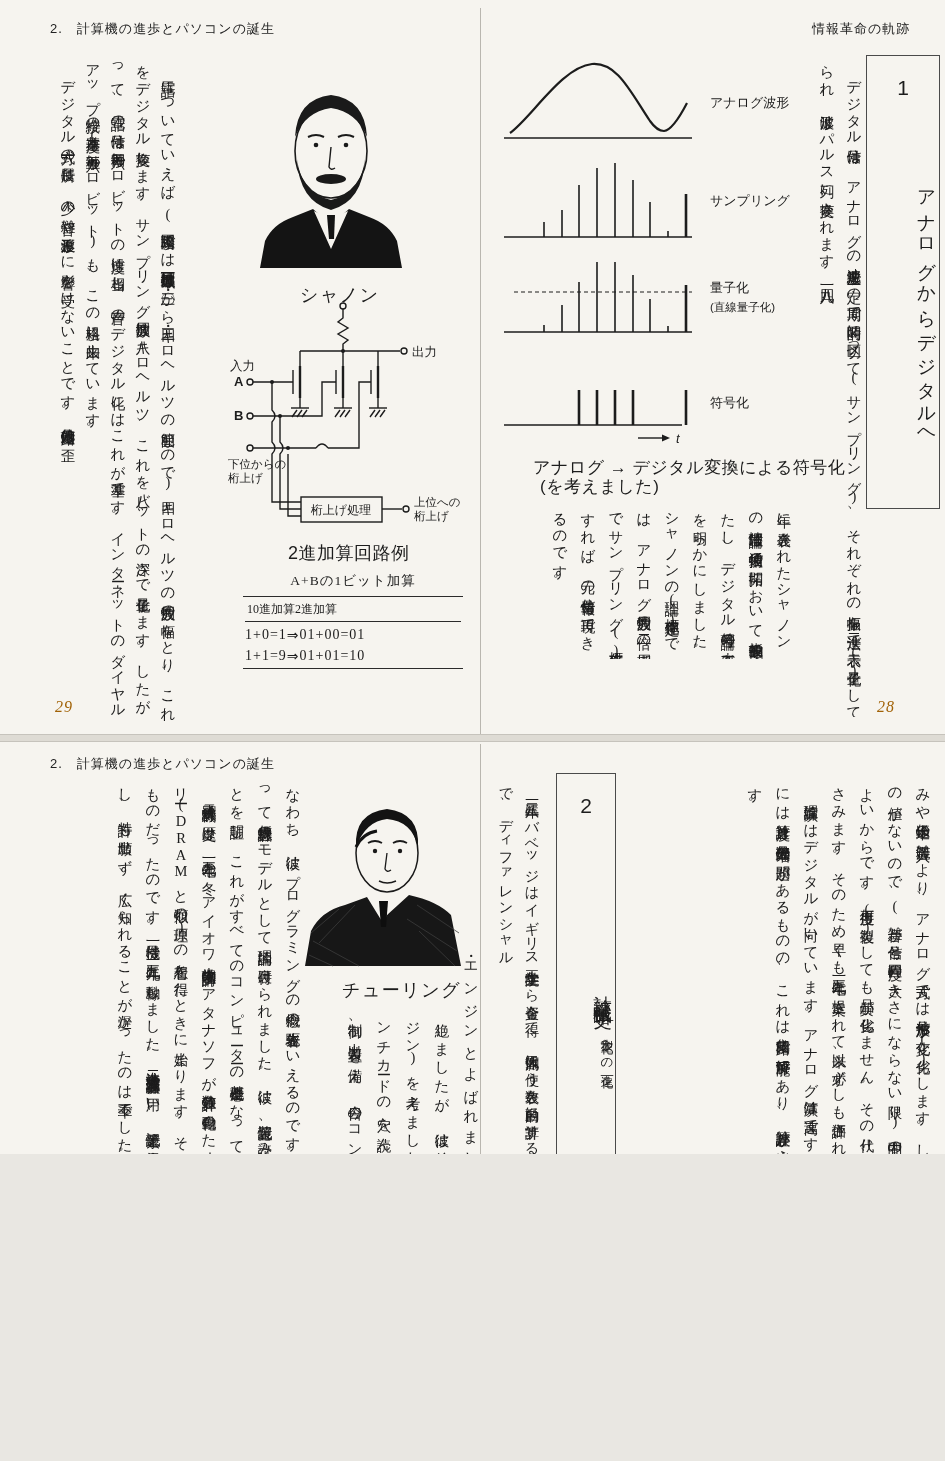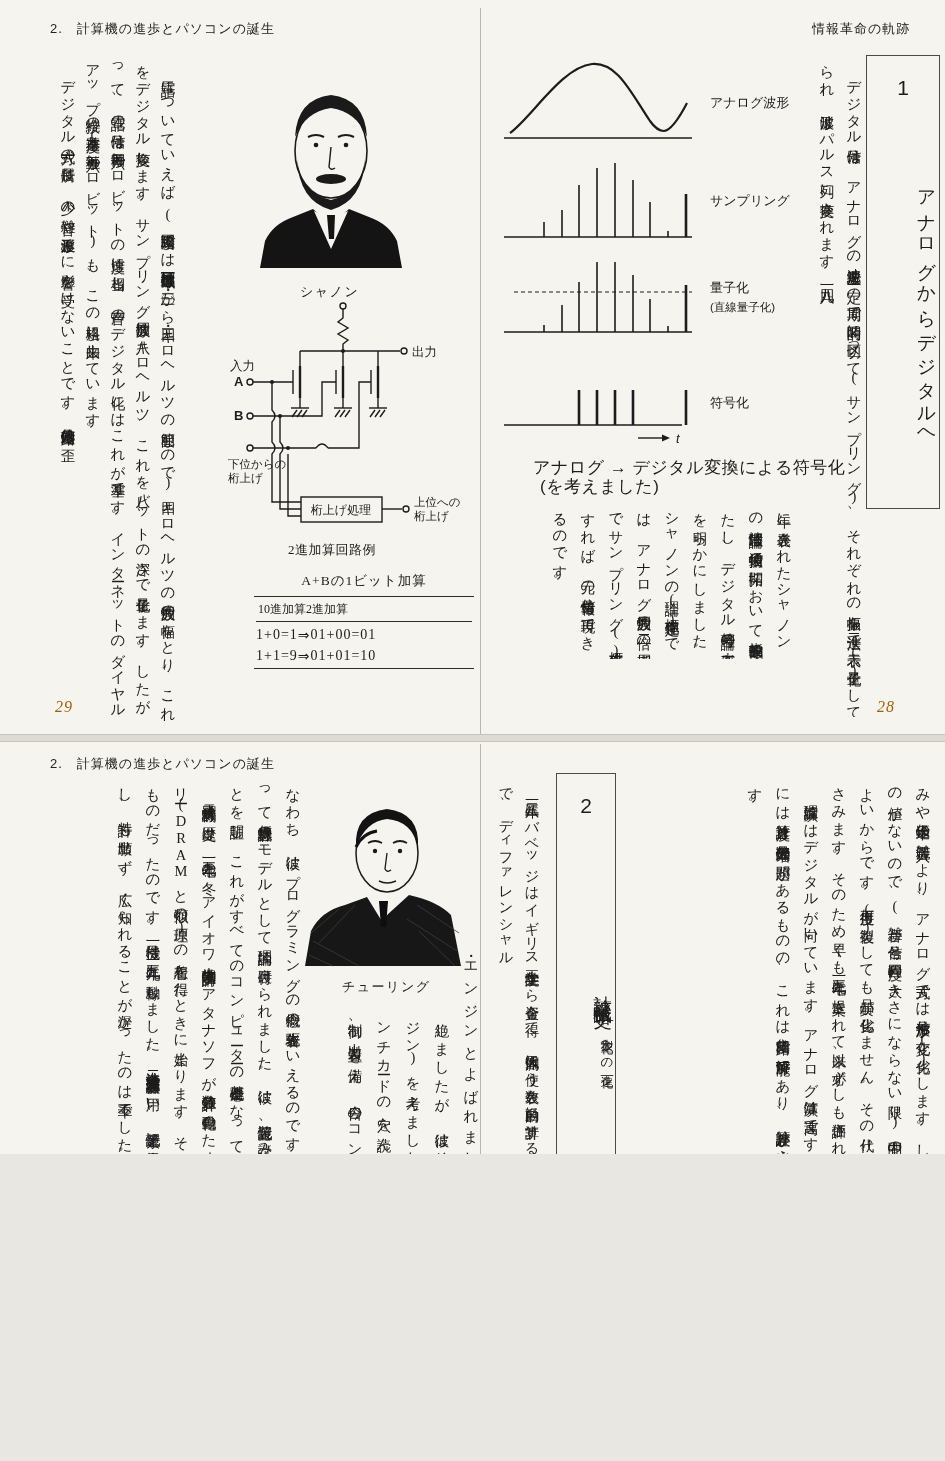--- a/index.html
+++ b/index.html
@@ -23,25 +23,25 @@
   #t31-main{left:25px;top:778px;width:282px;height:678px;font-size:14.5px;letter-spacing:0.8px;line-height:28px;}
   .secbox{position:absolute;border:1px solid #4a4a4a;background:#f6f4ef;
           font-family:"Liberation Sans","DejaVu Sans",sans-serif;}
   .secbox .num{display:block;text-align:center;font-size:21px;margin-top:20px;color:#1c1c1c;}
   .secbox .vt{position:absolute;left:0;right:0;top:62px;bottom:8px;writing-mode:vertical-rl;text-orientation:upright;
               margin:0 auto;display:flex;justify-content:center;color:#1c1c1c;}
   .secbox .t1{font-size:18.5px;letter-spacing:3px;}
   .secbox .t2{font-size:12.5px;letter-spacing:1.5px;margin-top:14px;}
   #secbox1{left:866px;top:55px;width:72px;height:452px;}
   #secbox2{left:556px;top:773px;width:58px;height:462px;}
-  .caption-sans{position:absolute;font-family:Liberation Serif, serif;font-size:13px;letter-spacing:1.5px;color:#1c1c1c;}
+  .caption-sans{position:absolute;font-family:Liberation Sans, sans-serif;font-size:18px;letter-spacing:1.5px;color:#1c1c1c;}
   .diag-caption{position:absolute;font-family:"Liberation Sans","DejaVu Sans",sans-serif;font-size:17px;letter-spacing:0.5px;color:#1c1c1c;}
   svg{position:absolute;overflow:visible;}
   svg text{font-family:"Liberation Sans","DejaVu Sans",sans-serif;fill:#1c1c1c;}
-  .addtable{position:absolute;left:254px;top:572px;width:220px;font-size:13.5px;color:#1c1c1c;}
+  .addtable{position:absolute;left:243px;top:572px;width:220px;font-size:13.5px;color:#1c1c1c;}
   .addtable .ttl{text-align:center;letter-spacing:1px;margin-bottom:6px;}
   .addtable .tbl{border-top:1.5px solid #2b2b2b;border-bottom:1.5px solid #2b2b2b;padding:2px 2px 4px 2px;}
   .addtable .hdr{display:flex;justify-content:flex-start;border-bottom:1.2px solid #2b2b2b;padding:2px 24px 3px 2px;font-size:12px;}
   .addtable .row{display:flex;align-items:center;padding-top:5px;font-size:14px;letter-spacing:1px;}
   .addtable .arr{font-family:"DejaVu Sans",sans-serif;font-size:14px;}
 </style>
 </head>
 <body>
 
 <div class="sheet">

